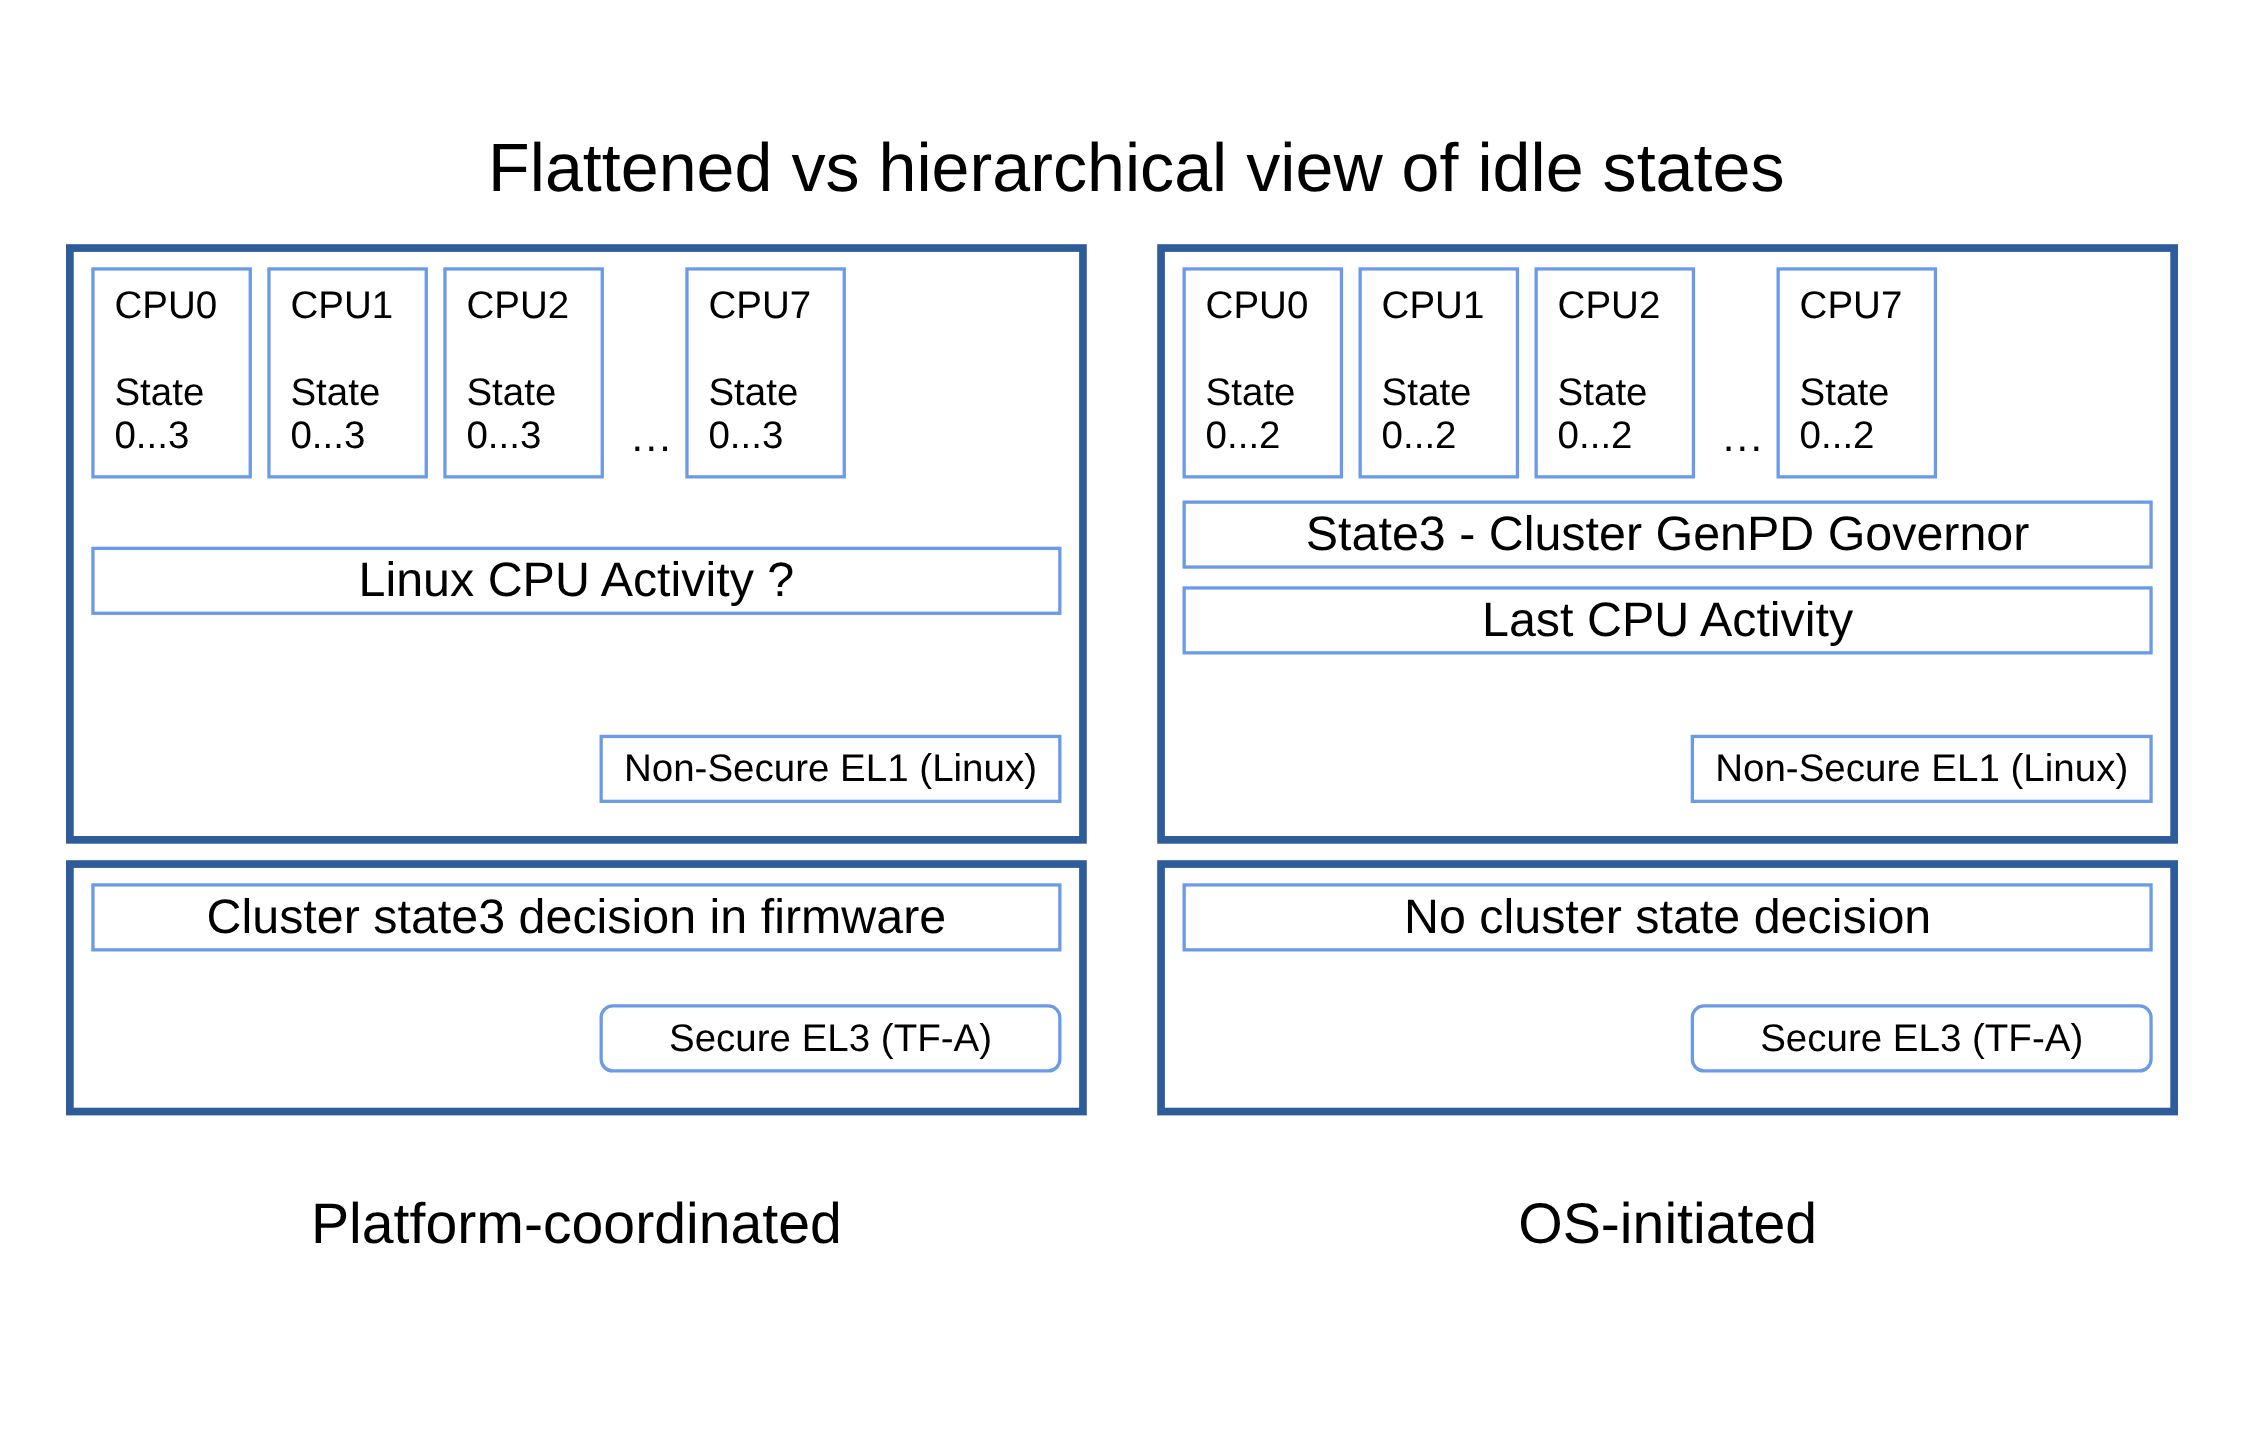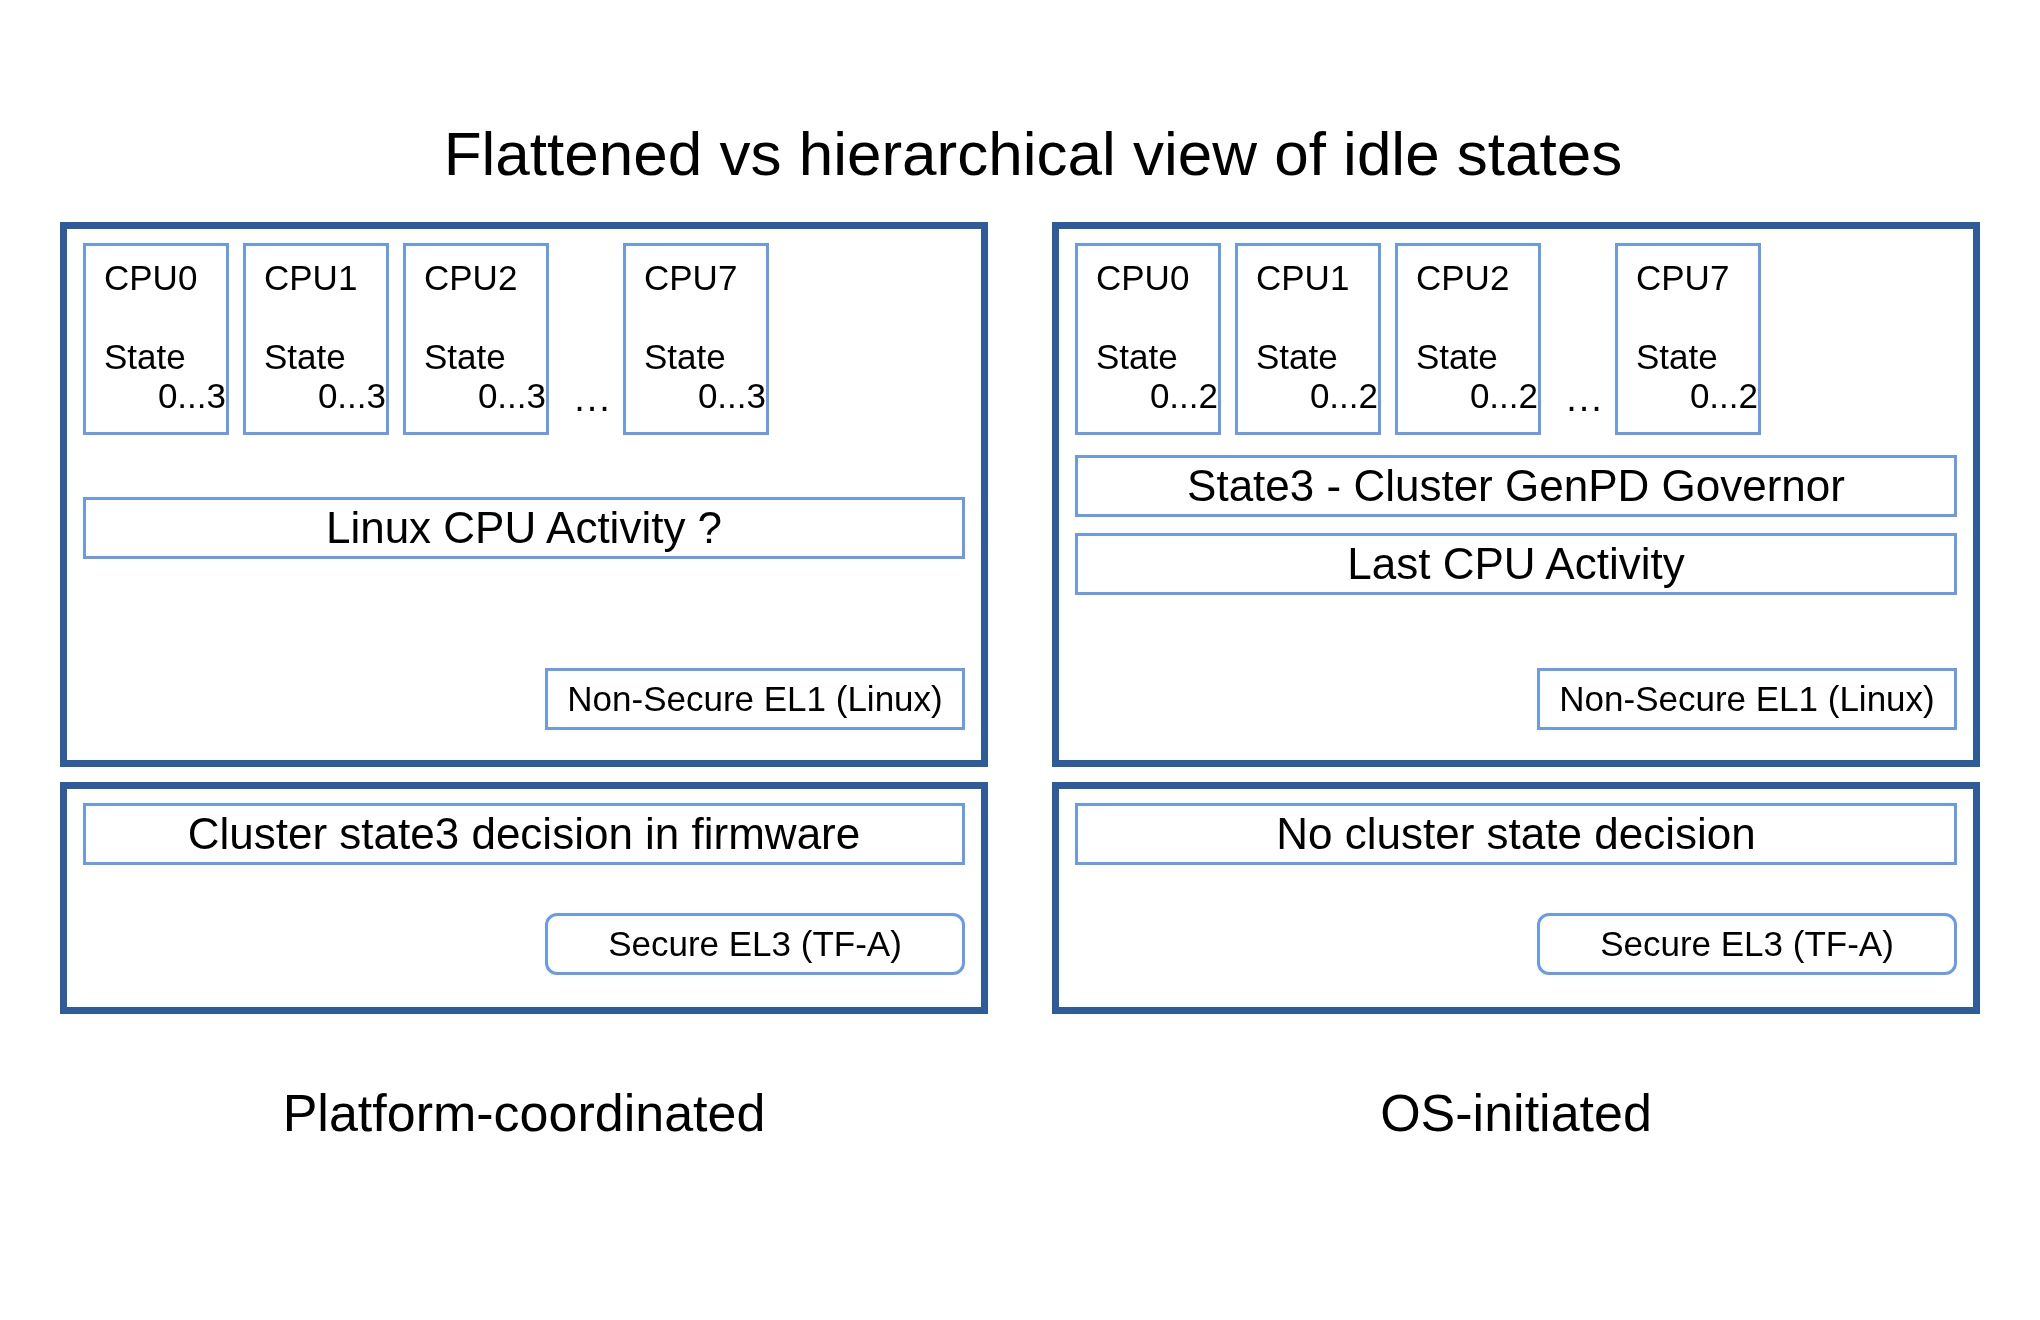--- a/index.html
+++ b/index.html
@@ -89,21 +89,20 @@
   .cpu-state {
     margin-top: 42px;
     font-size: 35px;
     line-height: 1.12;
     white-space: nowrap;
   }
   .cpu-state-range {
     font-size: 35px;
     line-height: 1.12;
     white-space: nowrap;
-    text-align: right;
   }
   .cpu-ellipsis {
     flex: 0 0 auto;
     width: 60px;
     height: 192px;
     display: flex;
     align-items: flex-end;
     justify-content: center;
     padding-bottom: 18px;
     box-sizing: border-box;

